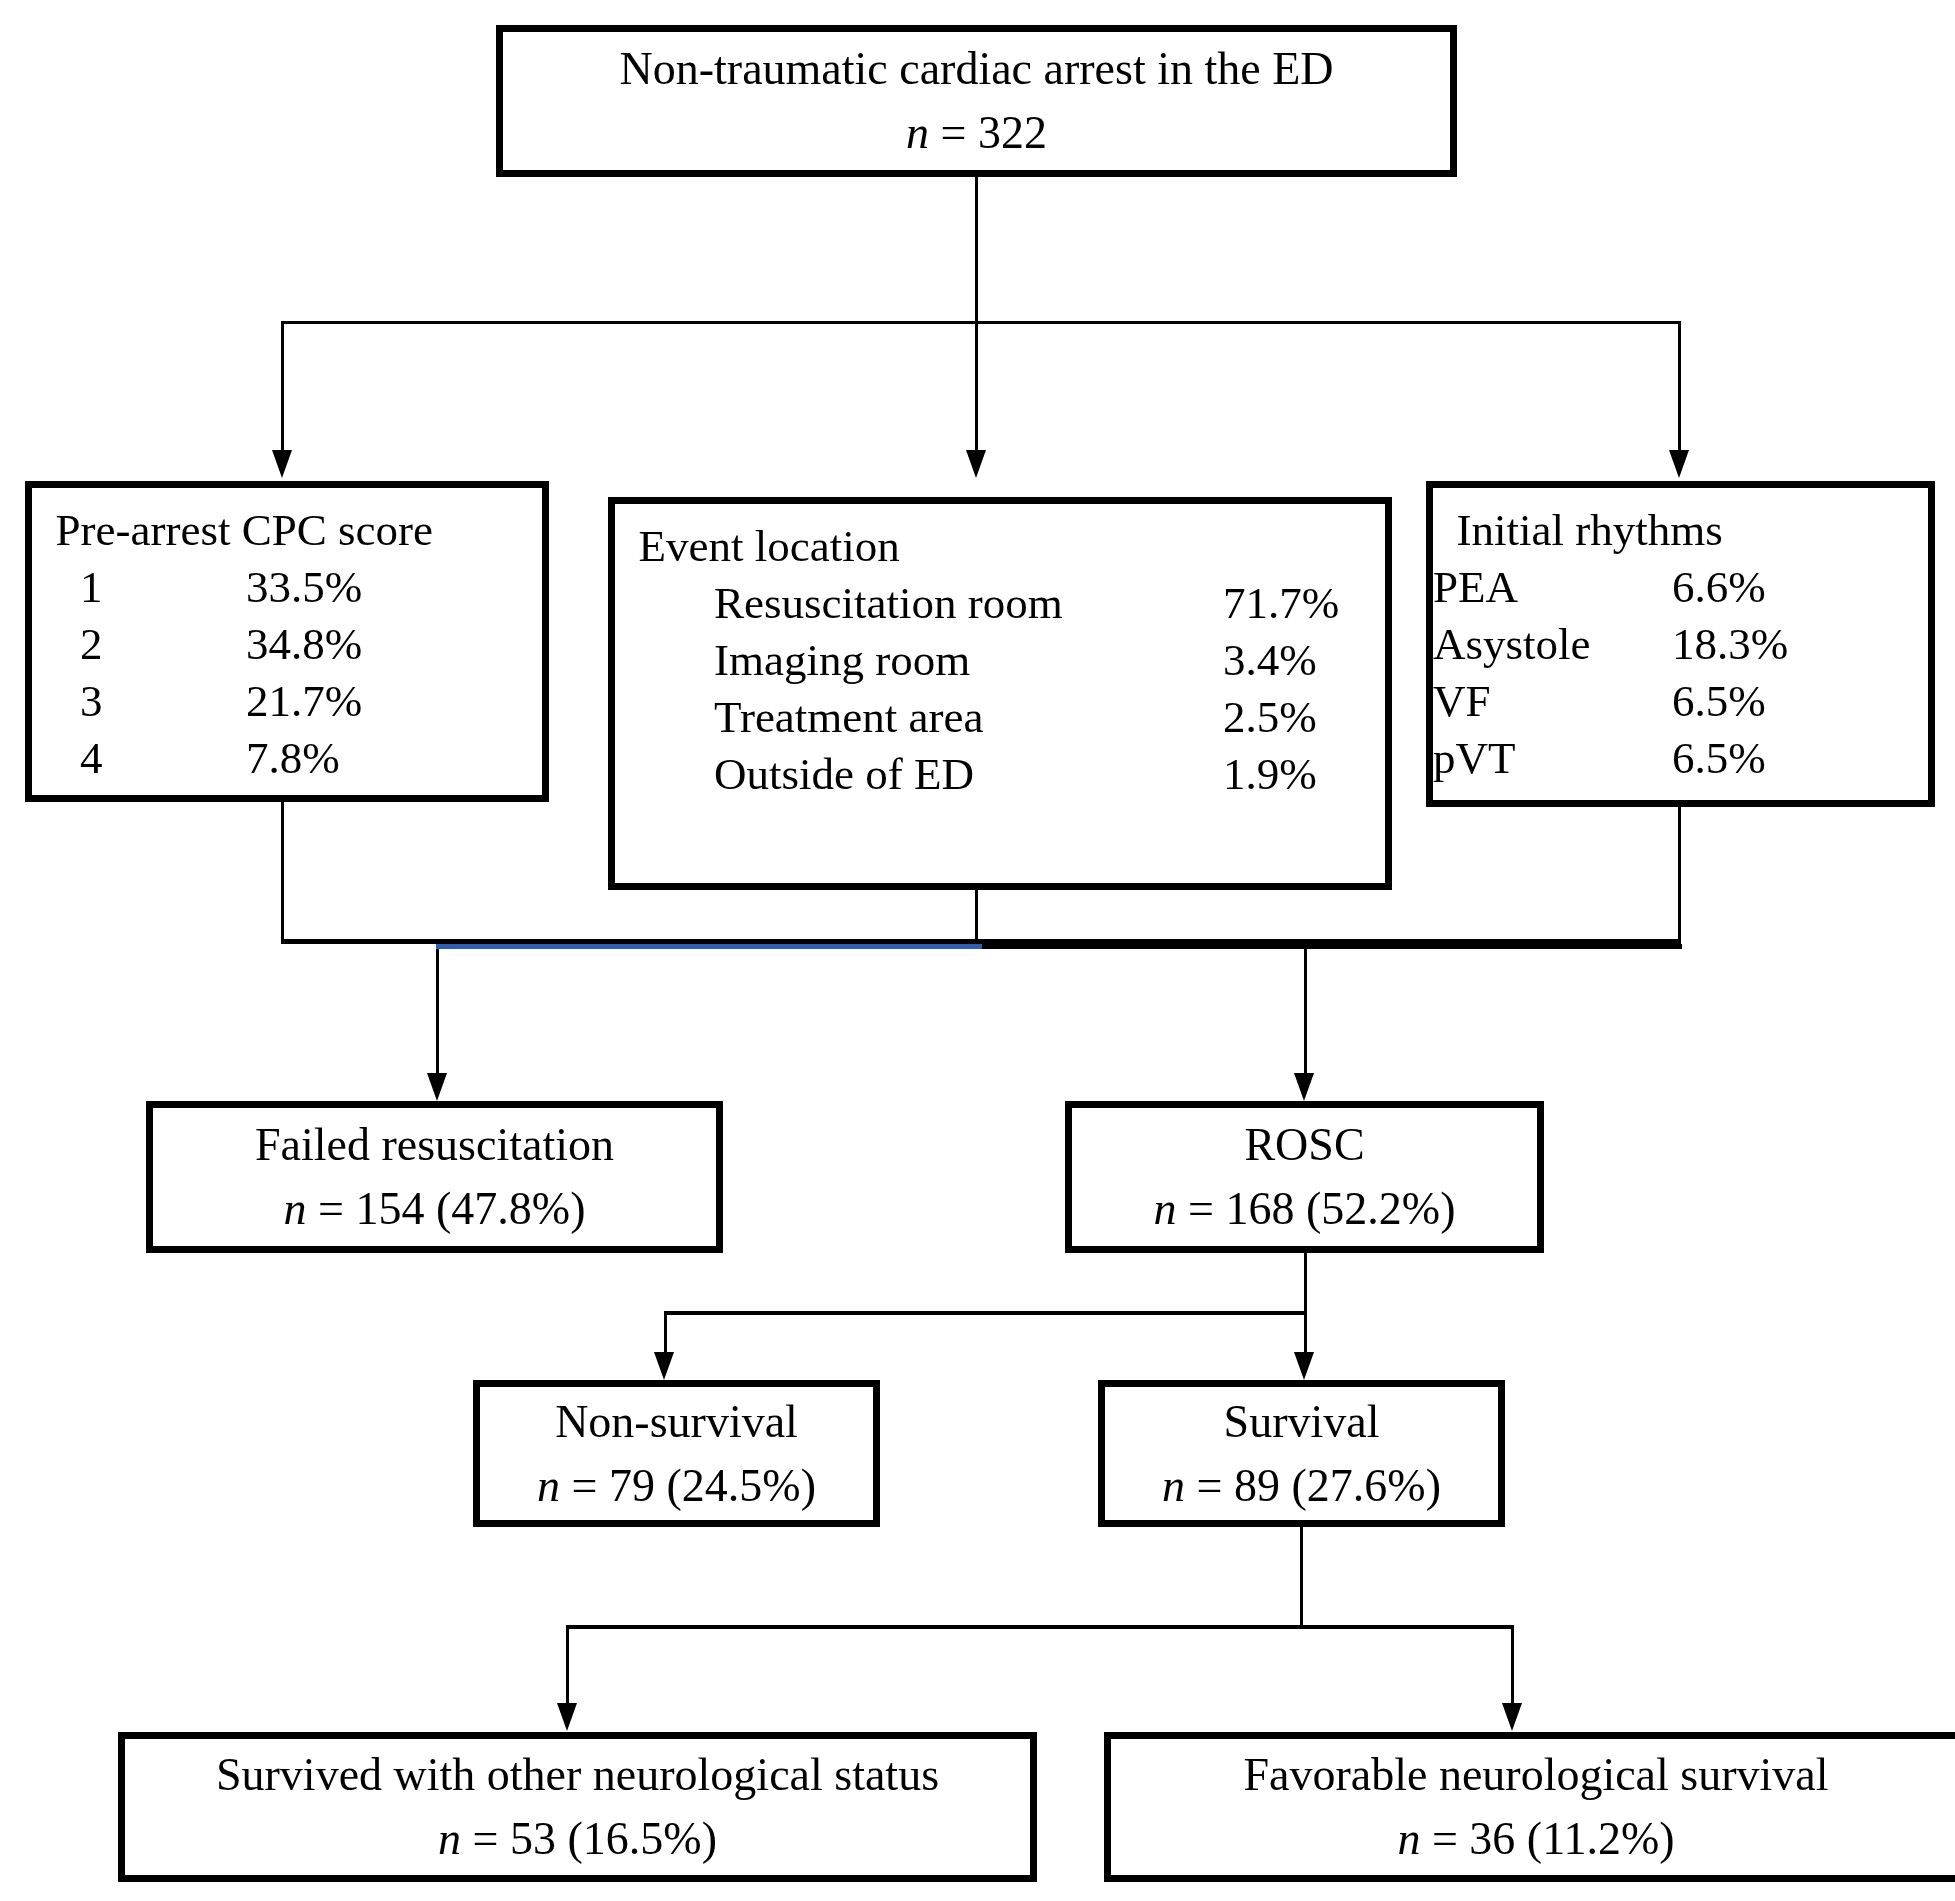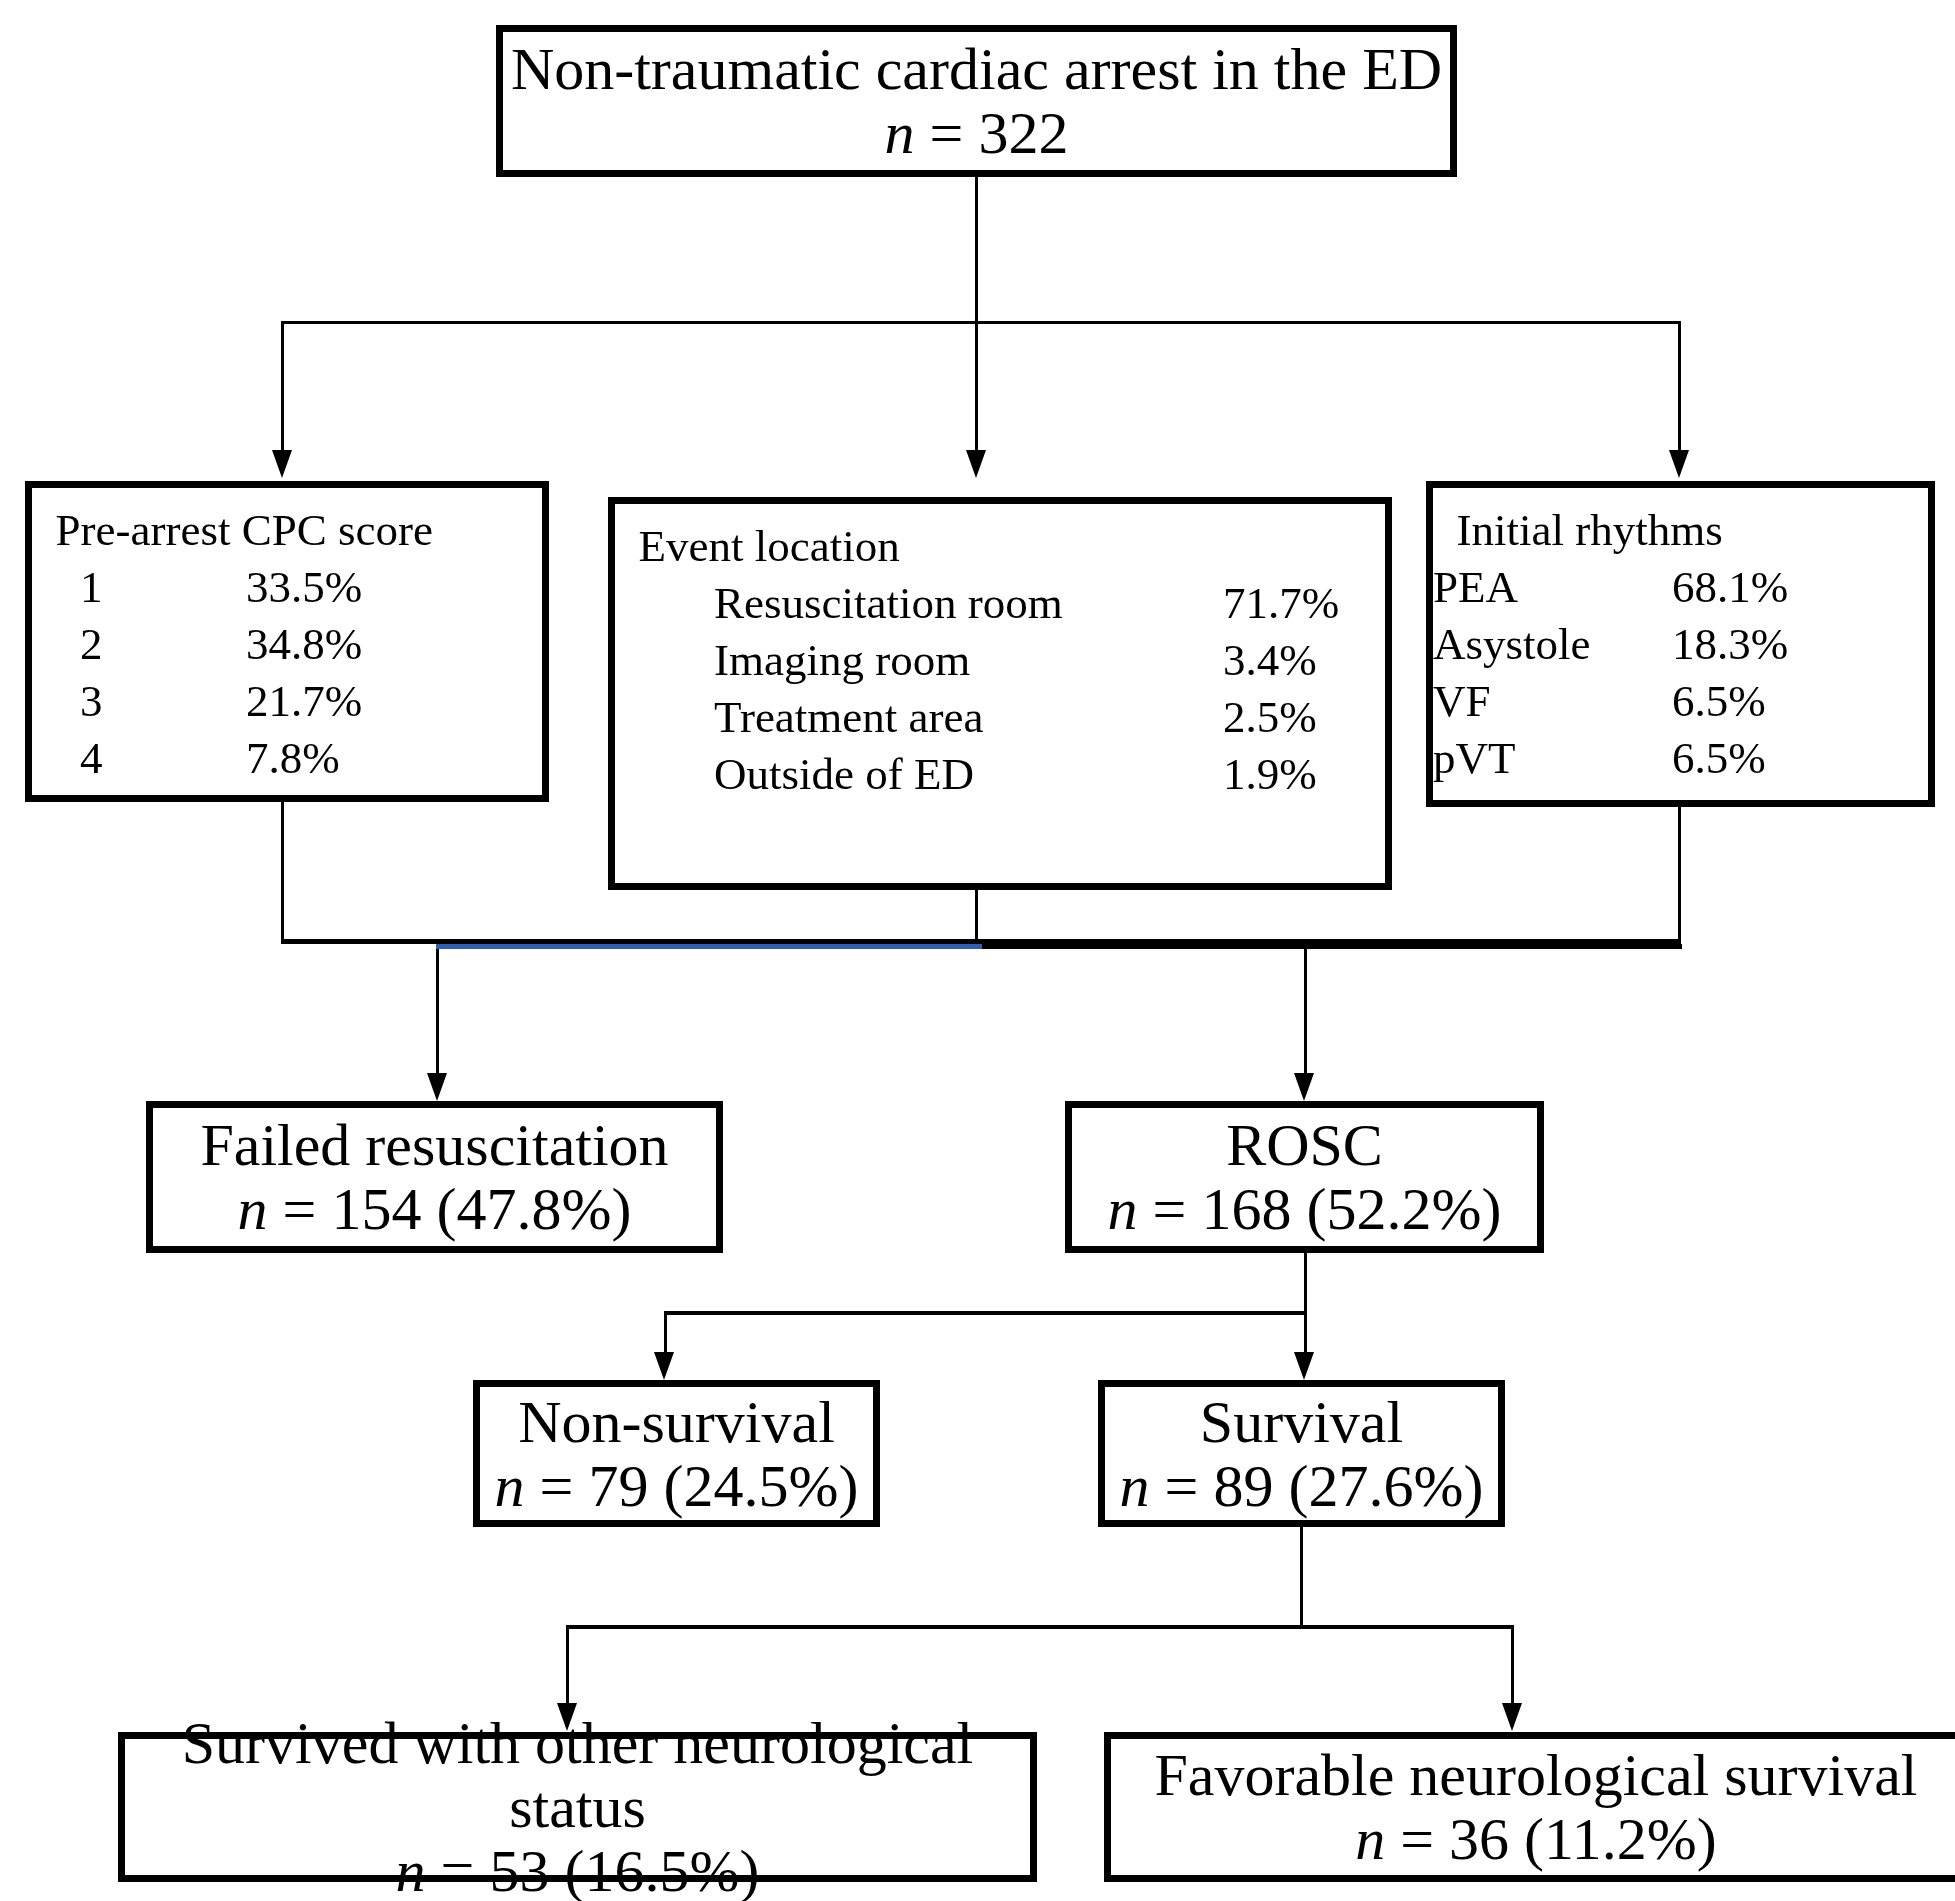--- a/index.html
+++ b/index.html
@@ -15,21 +15,21 @@
     position:absolute;
     box-sizing:border-box;
     border:7.4px solid #000;
     background:#ffffff;
   }
   
   .node {
     display:flex; flex-direction:column;
     align-items:center; justify-content:center;
     text-align:center;
-    font-size:60px; line-height:64px;
+    font-size:46px; line-height:64px;
   }
   .node .it { font-style:italic; }
   
   .stat { font-size:45px; }
   .stat .hd { line-height:57px; padding:13.6px 0 0 23.6px; }
   .stat .row { display:grid; line-height:57px; }
   .stat .row span { display:block; }
   .stat-cpc .row      { padding-left:48px;  grid-template-columns:166px auto; }
   .stat-location .row { padding-left:99px; grid-template-columns:509px auto; }
   .stat-rhythms .row  { grid-template-columns:239px auto; }
@@ -127,21 +127,21 @@
     <div class="row">
         <span>Outside of ED</span>
         <span>1.9%</span>
       </div>
   </div>
 
   <div class="box stat stat-rhythms" style="left:1426px;top:481px;width:509px;height:326px;">
     <div class="hd">Initial rhythms</div>
     <div class="row">
         <span>PEA</span>
-        <span>68.1%</span>
+        <span>6.6%</span>
       </div>
     <div class="row">
         <span>Asystole</span>
         <span>18.3%</span>
       </div>
     <div class="row">
         <span>VF</span>
         <span>6.5%</span>
       </div>
     <div class="row">

